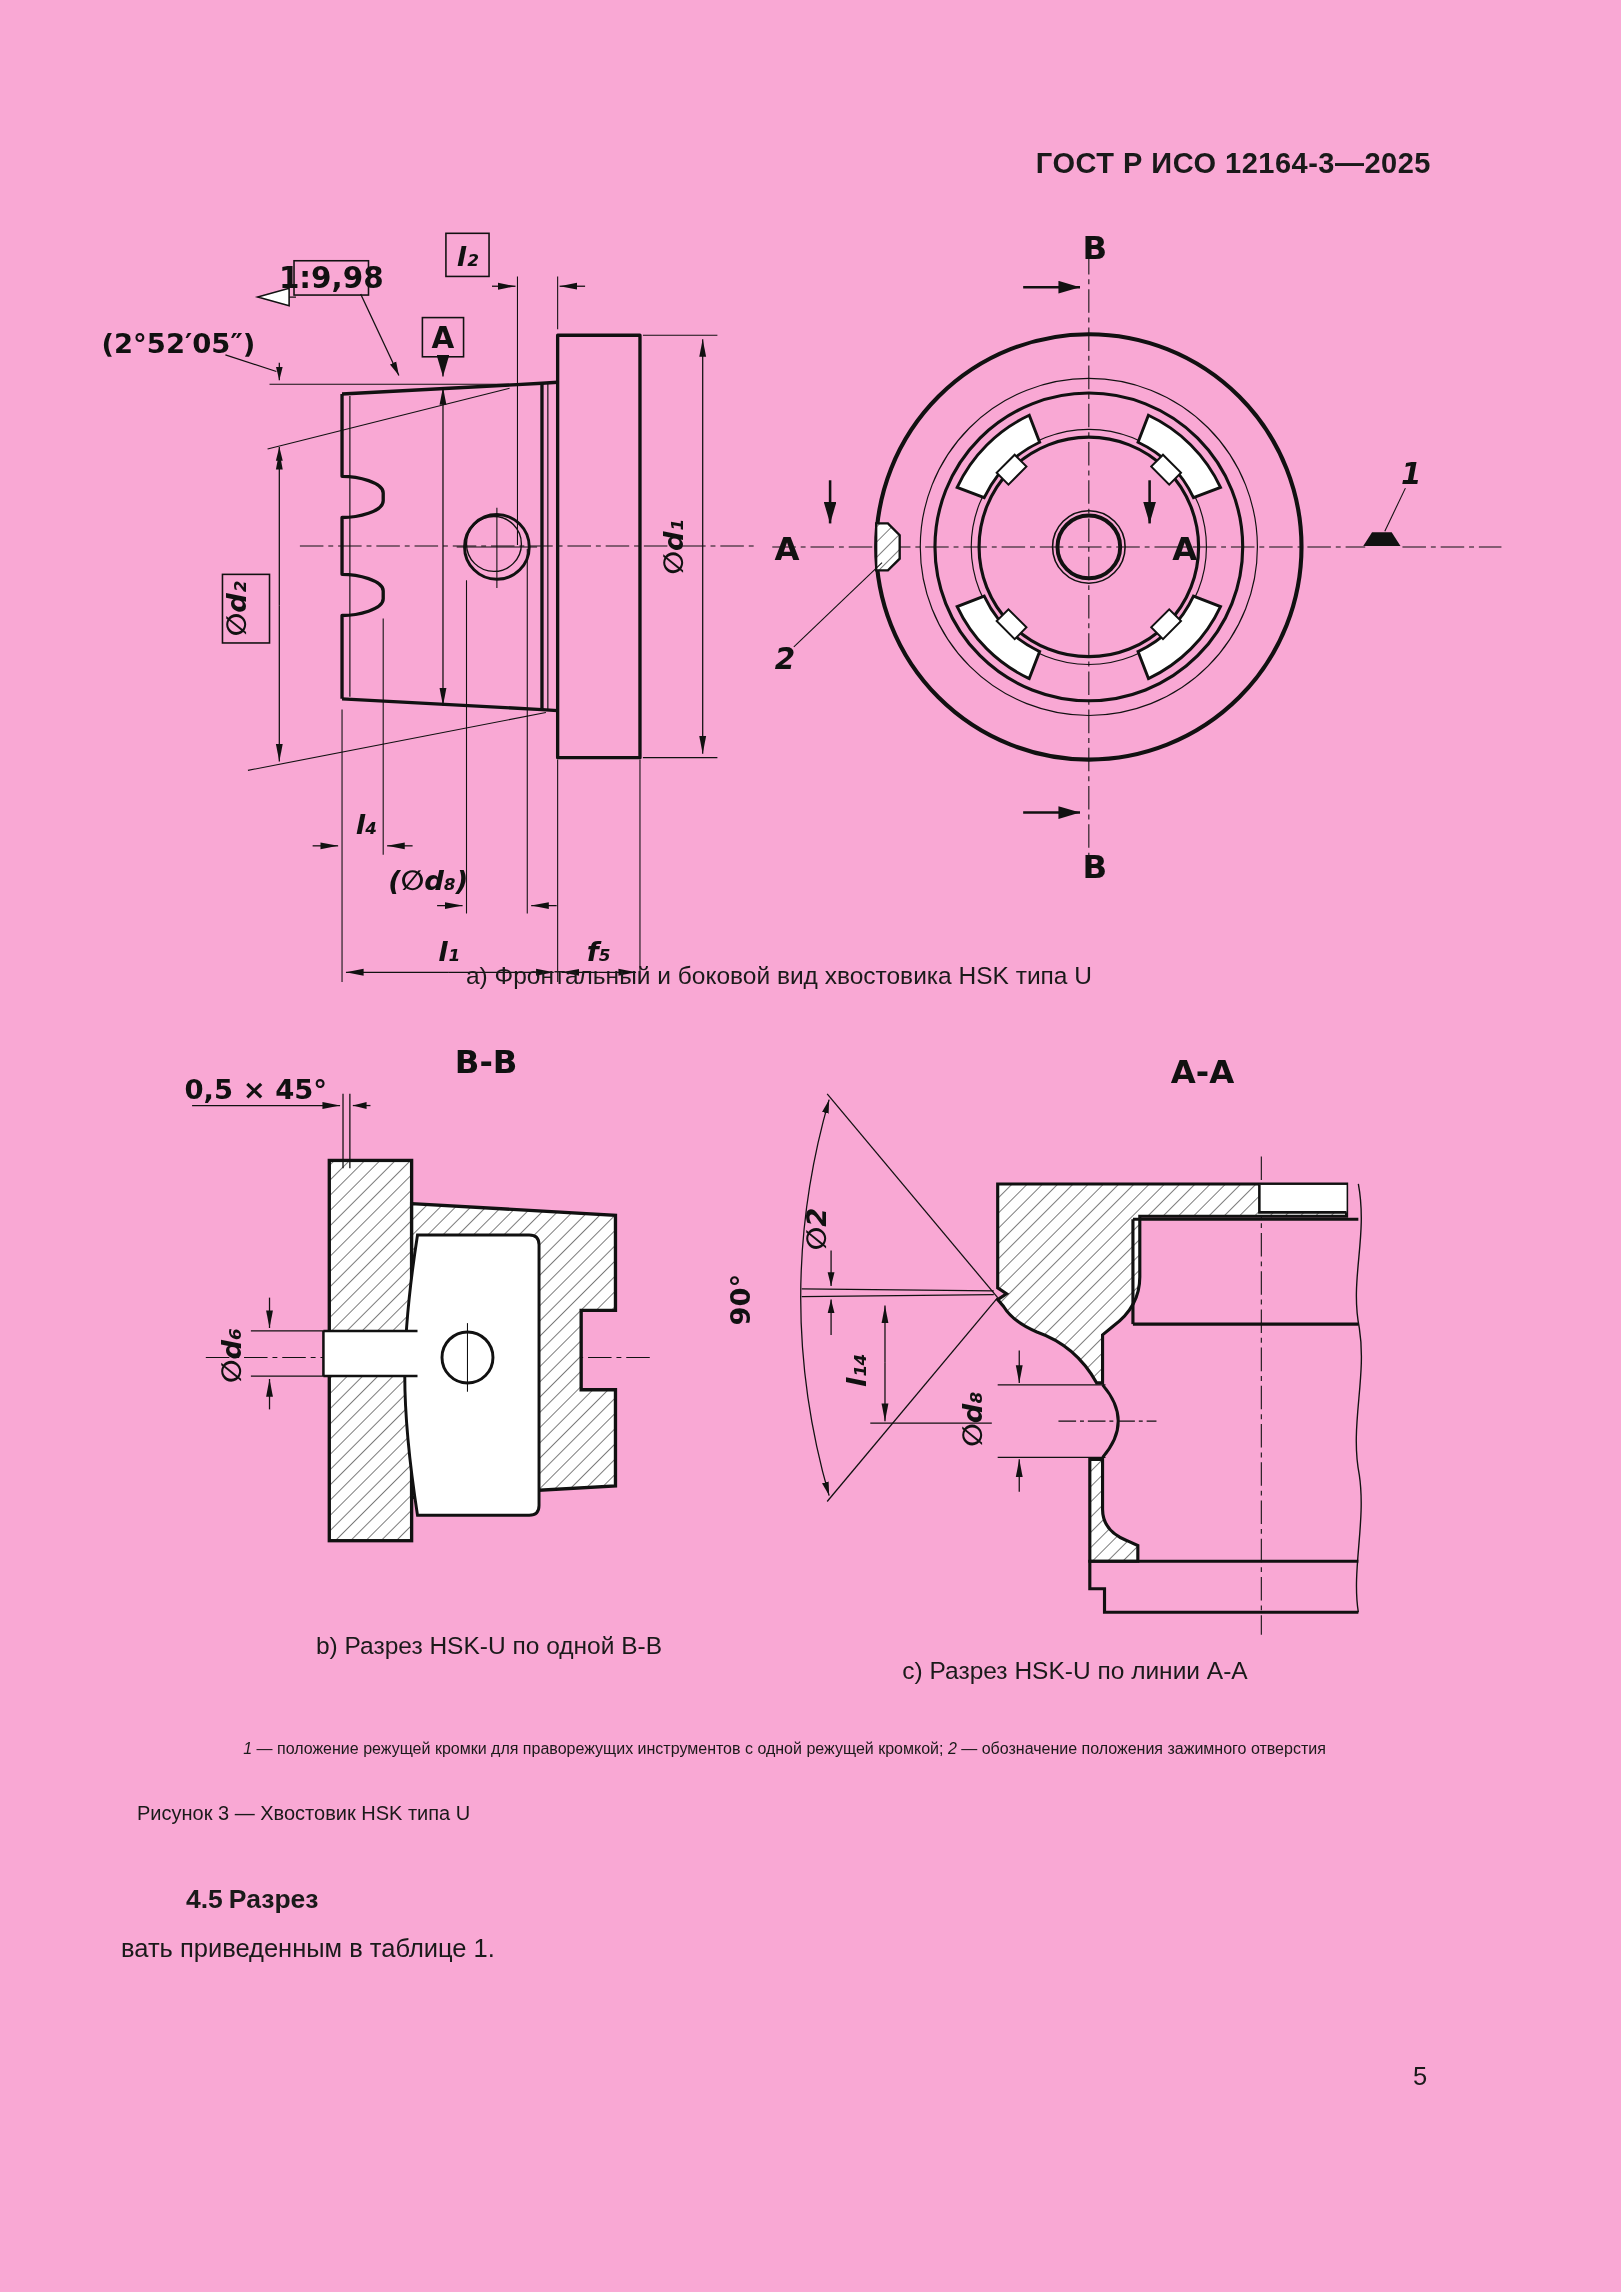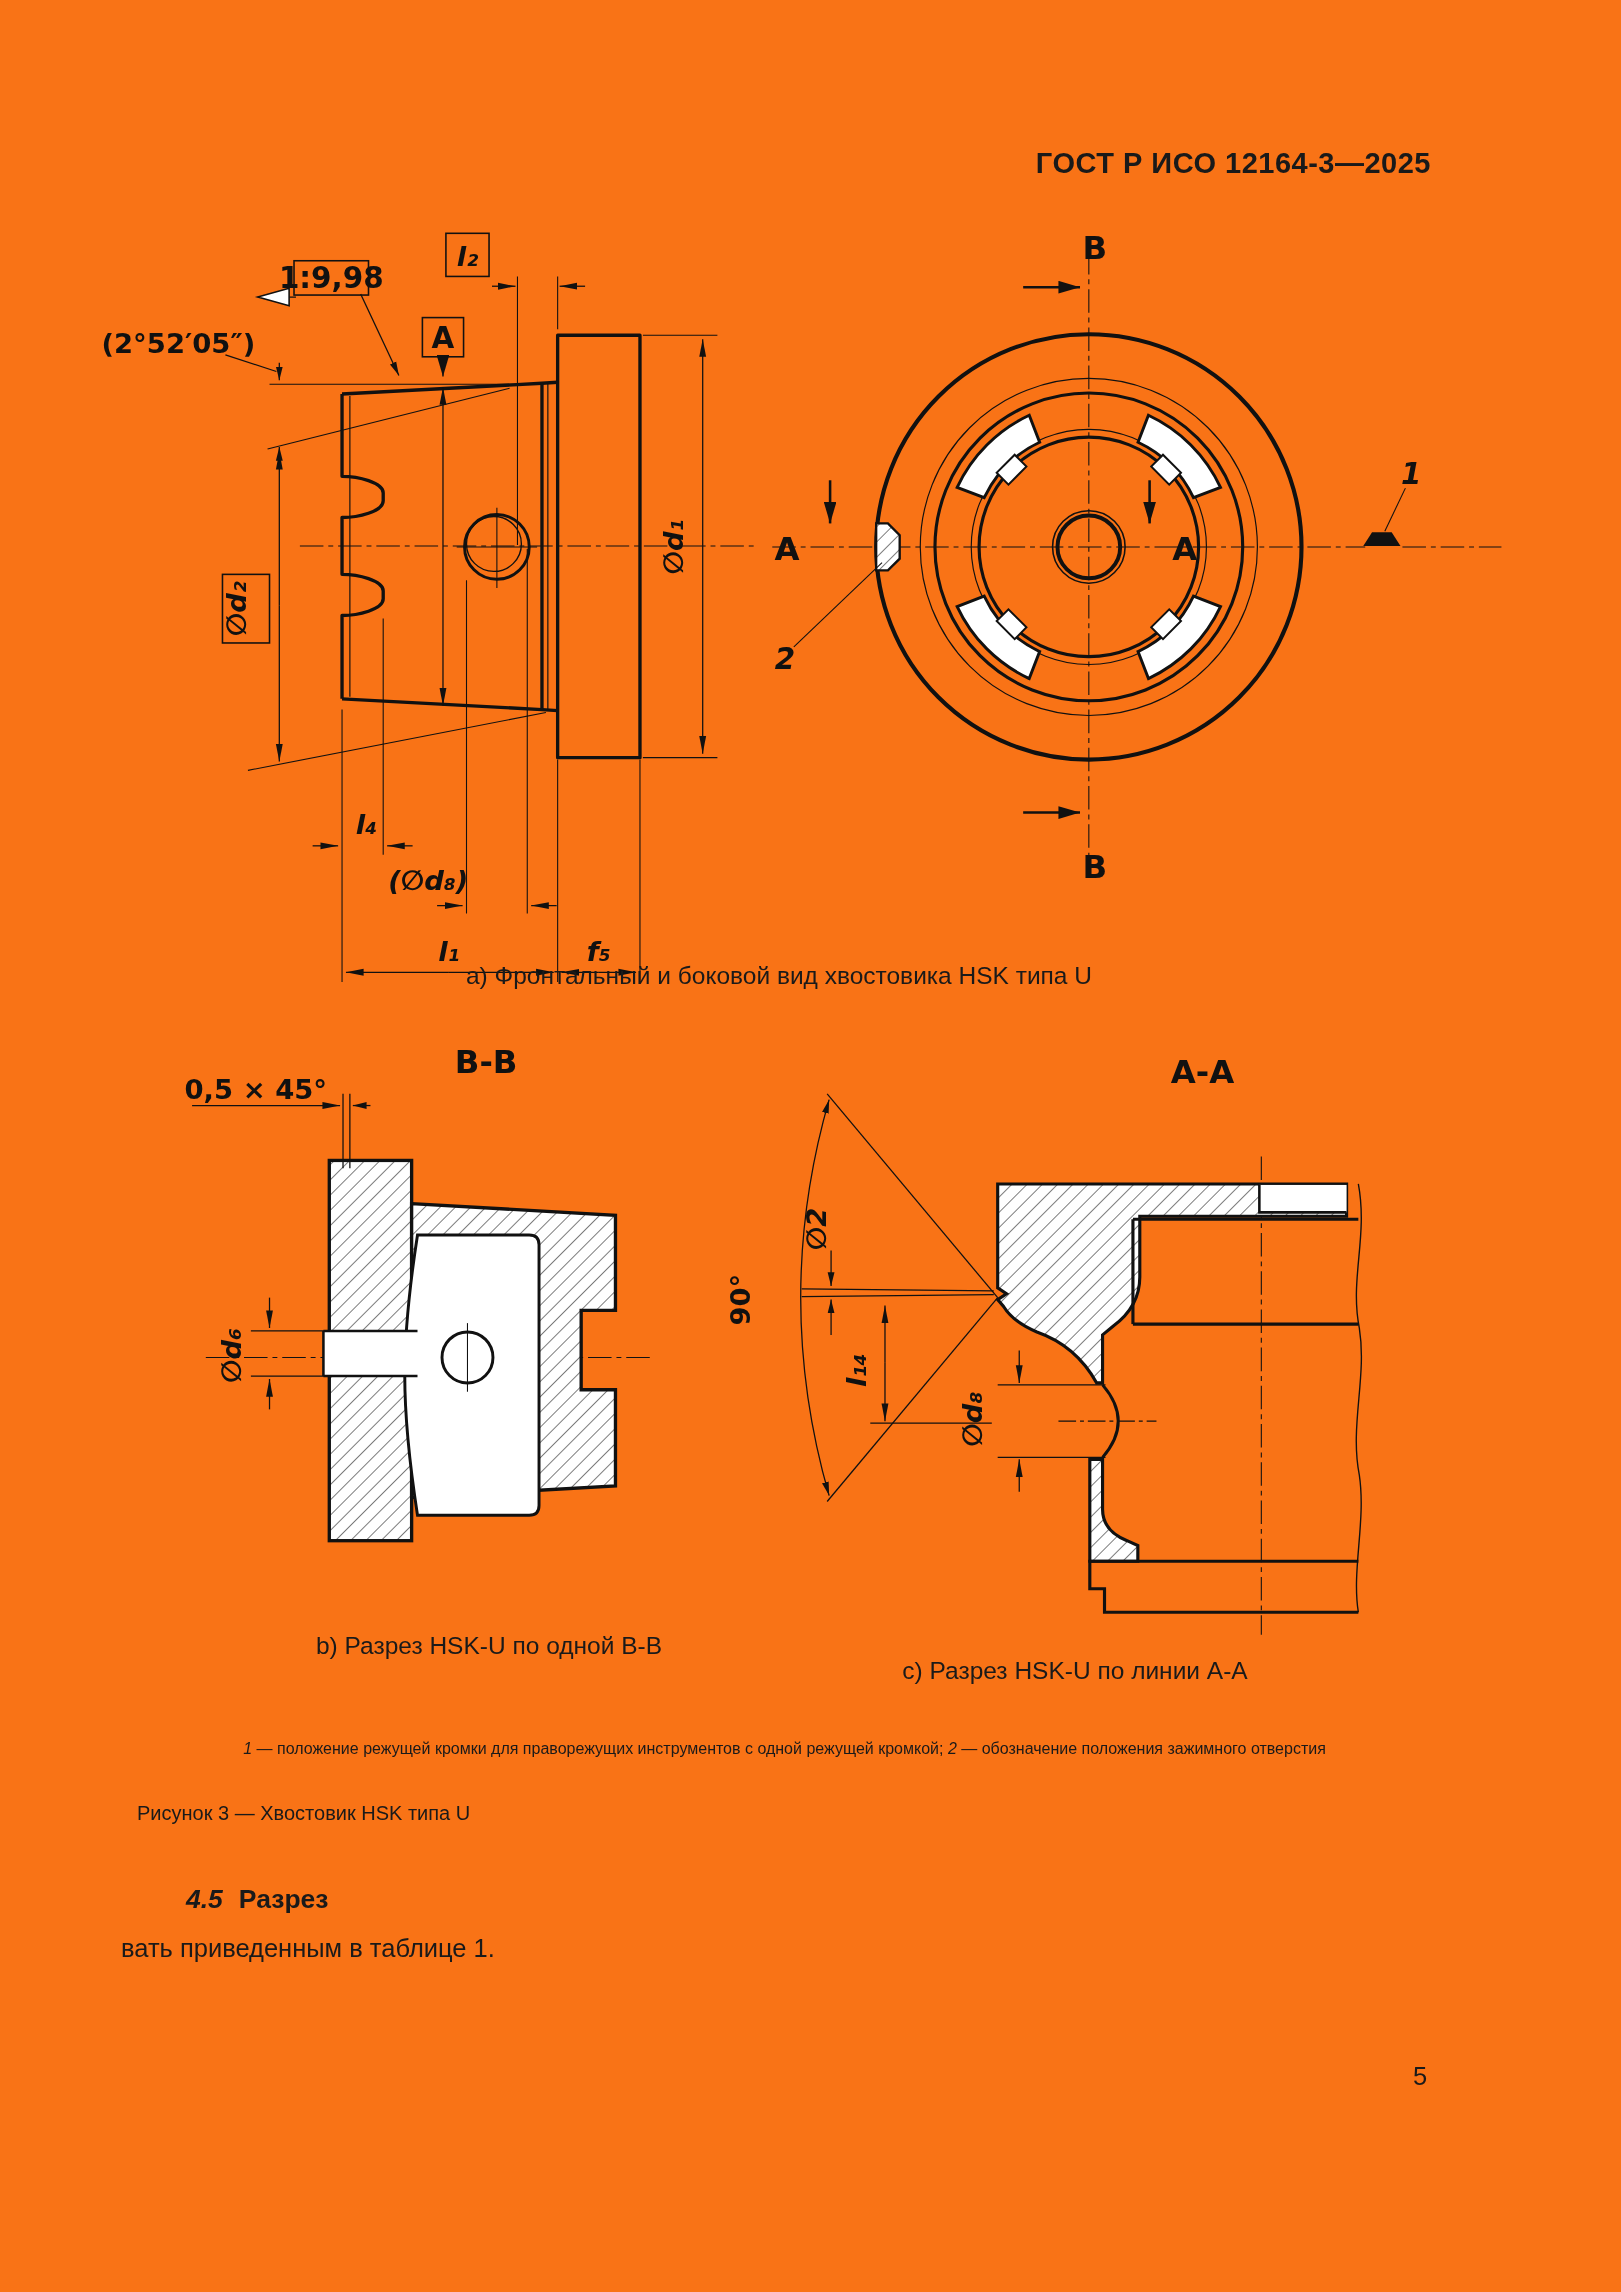--- a/index.html
+++ b/index.html
@@ -1,31 +1,31 @@
 <!DOCTYPE html>
 <html><head>
 <meta charset="utf-8">
 <style>
   html,body{margin:0;padding:0;background:#888;}
   .page{
-    position:relative;width:1621px;height:2293px;background:#f97316;
+    position:relative;width:1621px;height:2293px;background:#f9a8d4;
     font-family:"Liberation Sans",sans-serif;color:#1a1a1a;overflow:hidden;
   }
   .abs{position:absolute;}
   .hdr{top:147px;right:190px;font-size:29px;font-weight:bold;letter-spacing:0.5px;}
   .cap{font-size:24.5px;text-align:center;}
   .cap-a{top:962px;left:137px;width:1284px;}
   .cap-b{top:1632px;left:195px;width:588px;}
   .cap-c{top:1632px;left:781px;width:588px;margin-top:25px;}
   .legend{top:1733px;left:117px;width:1335px;font-size:16px;line-height:32px;
           text-align:justify;text-align-last:center;}
   .legend i{font-style:italic;}
   .figcap{top:1802px;left:137px;width:1284px;font-size:20px;text-align:left;}
   .h45{top:1884px;left:186px;font-size:26.5px;font-weight:bold;}
-  .h45 .num{margin-right:16px;font-style:italic;}
+  .h45 .num{margin-right:6px;}
   .body{top:1933px;left:121px;width:1330px;font-size:25.5px;line-height:31px;}
   .body .j{text-align:justify;text-align-last:justify;padding-left:63px;}
   .pnum{top:2062px;left:1413px;font-size:25.5px;}
   svg{position:absolute;top:0;left:0;}
   svg text{font-family:"DejaVu Sans",sans-serif;fill:#111;}
   .lb{font-size:28px;}
   .lbB{font-size:30px;font-weight:bold;}
   .it{font-style:italic;}
   .bd{font-weight:bold;}
   .ttl{font-size:33px;font-weight:bold;}

